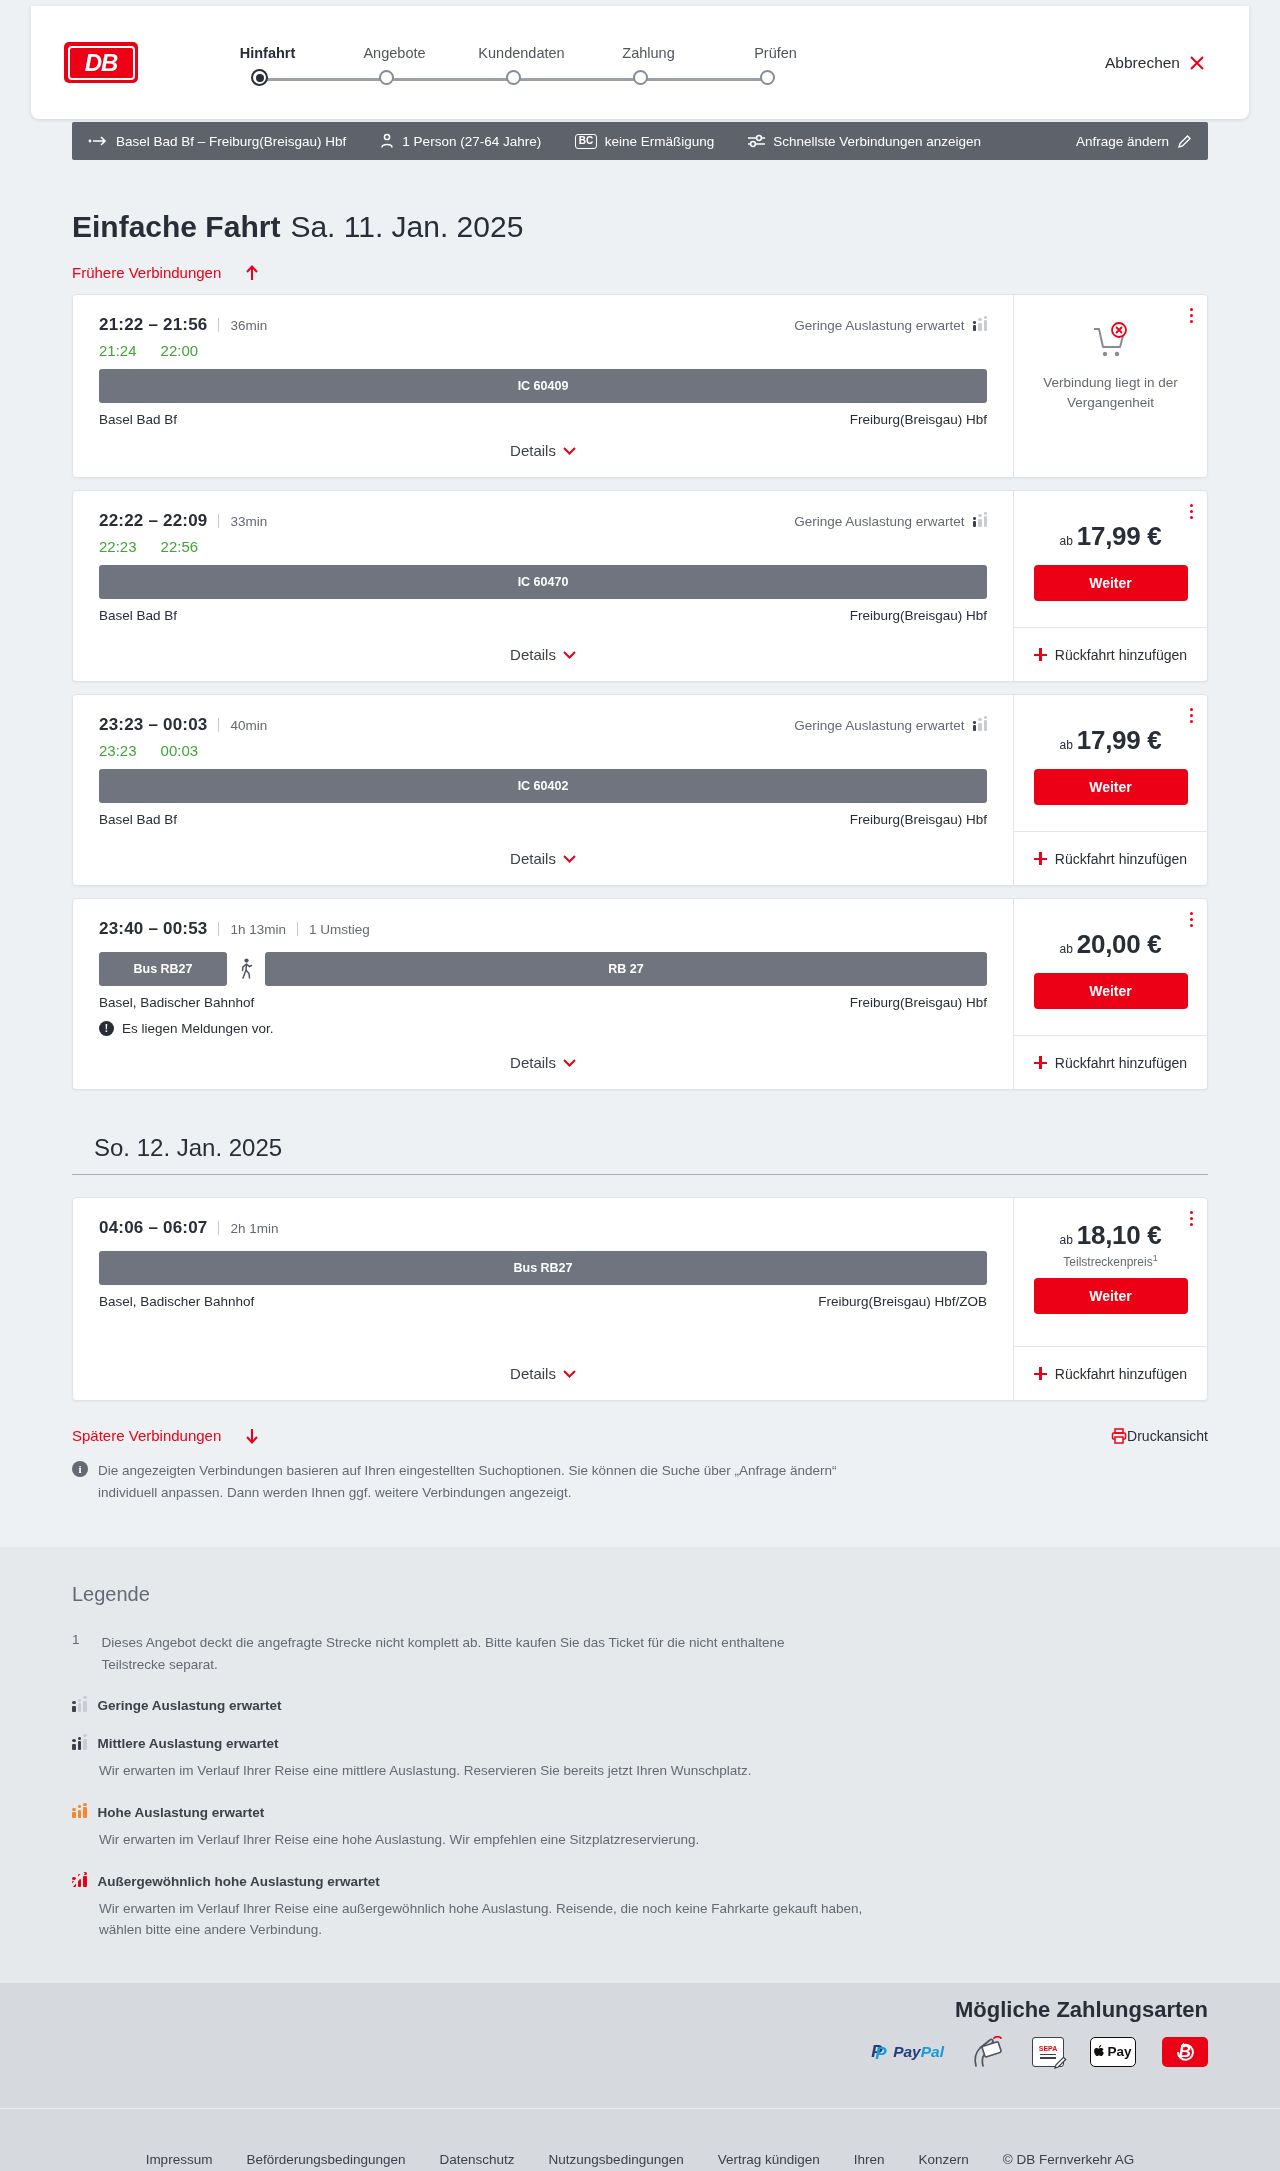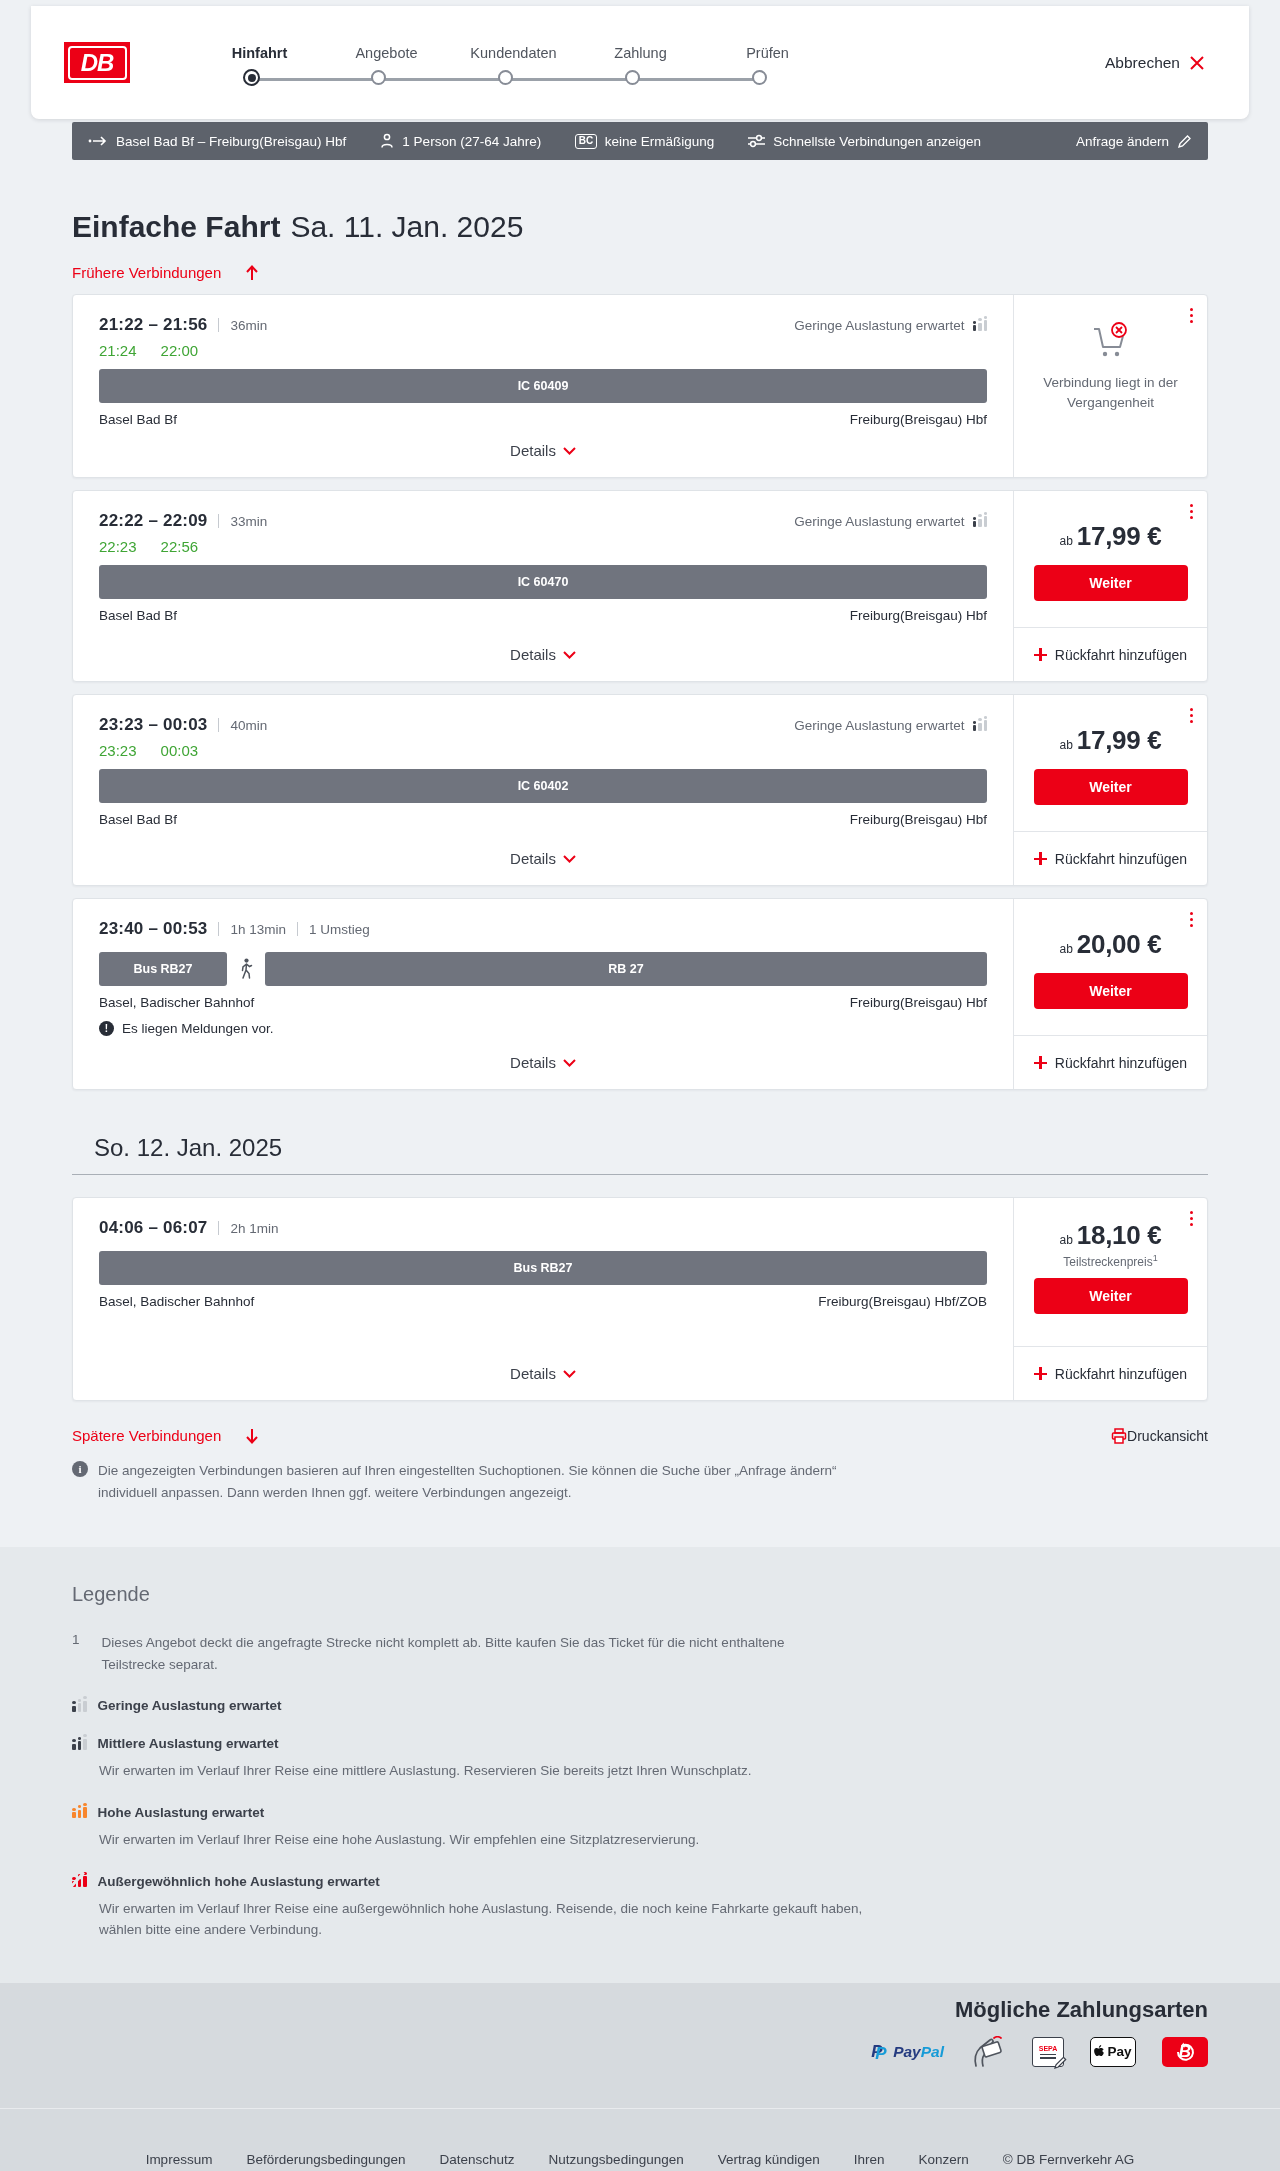--- a/index.html
+++ b/index.html
@@ -18,23 +18,23 @@
     background: #fff;
     border-radius: 0 0 8px 8px;
     box-shadow: 0 1px 4px rgba(40,45,55,.14);
     display: flex;
     align-items: center;
     padding: 0 44px 0 33px;
     position: relative;
     z-index: 2;
   }
   .db-logo {
-    width: 66px; height: 41px;
+    width: 74px; height: 41px;
     background: #ec0016;
-    border-radius: 0;
+    border-radius: 5px;
     position: relative;
     display: flex; align-items: center; justify-content: center;
     flex: 0 0 auto;
   }
   .db-logo .keyline {
     position: absolute; inset: 3.5px;
     border: 2.5px solid #fff; border-radius: 4px;
   }
   .db-logo .letters {
     color: #fff; font-weight: bold; font-style: italic;

